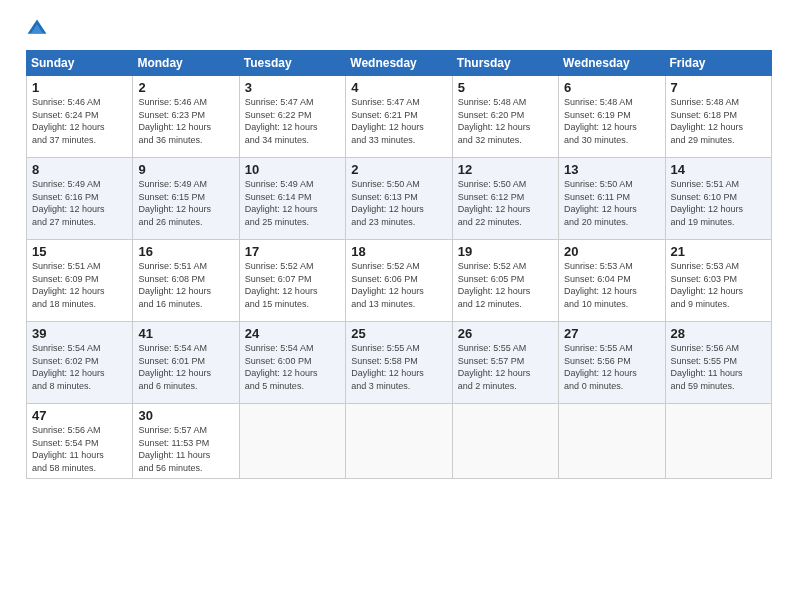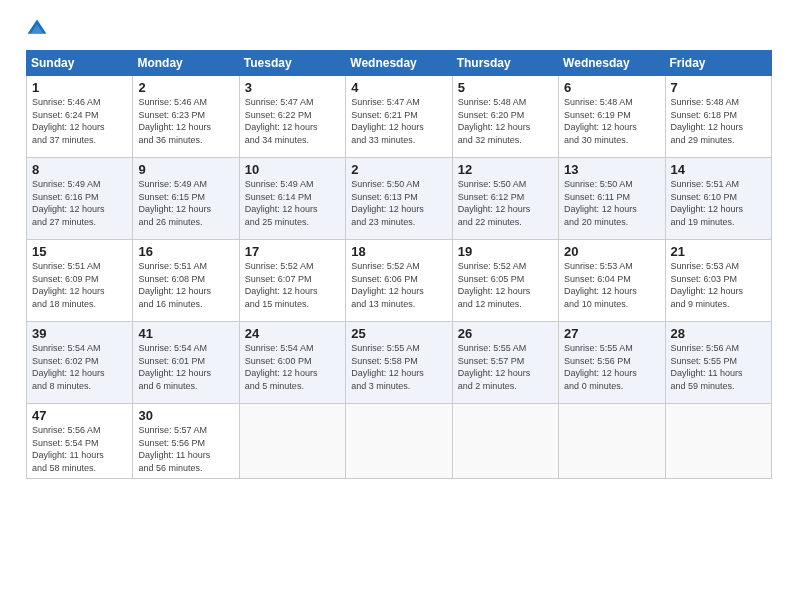--- a/index.html
+++ b/index.html
@@ -345,21 +345,21 @@
           <td>
             <span class="day-number">47</span>
             <div class="day-info" style="white-space: pre-line;">Sunrise: 5:56 AM
 Sunset: 5:54 PM
 Daylight: 11 hours
 and 58 minutes.</div>
           </td>
           <td>
             <span class="day-number">30</span>
             <div class="day-info" style="white-space: pre-line;">Sunrise: 5:57 AM
-Sunset: 5:56 PM
+Sunset: 11:53 PM
 Daylight: 11 hours
 and 56 minutes.</div>
           </td>
           <td class="empty-cell"></td>
           <td class="empty-cell"></td>
           <td class="empty-cell"></td>
           <td class="empty-cell"></td>
           <td class="empty-cell"></td>
         </tr>
       </tbody>

